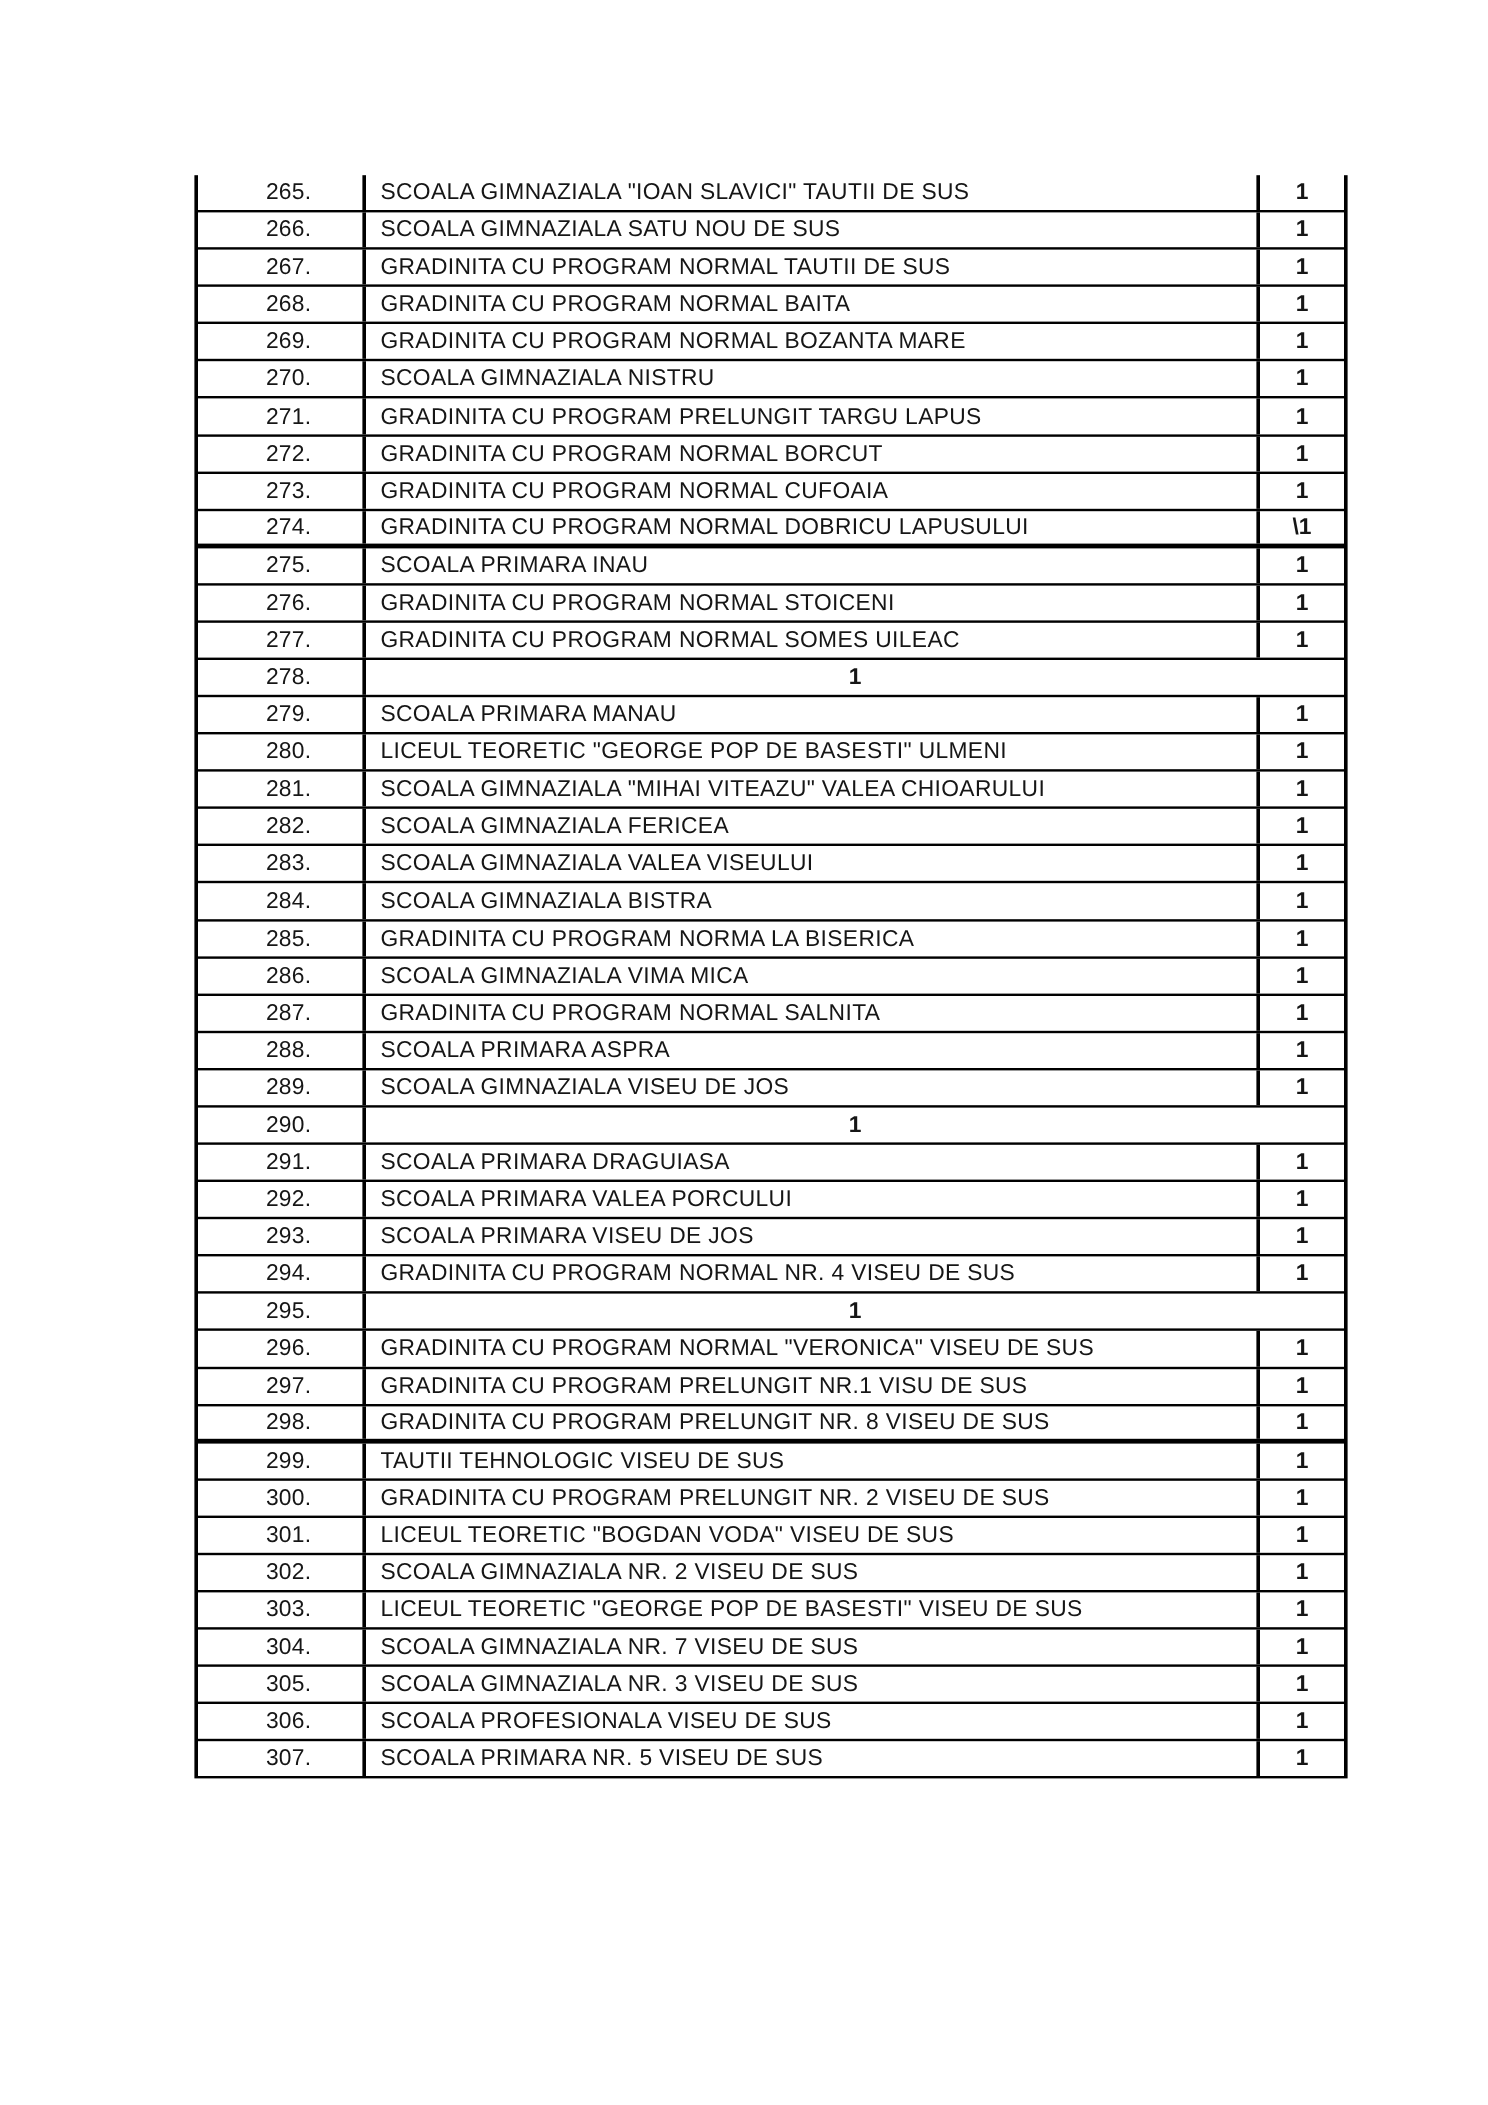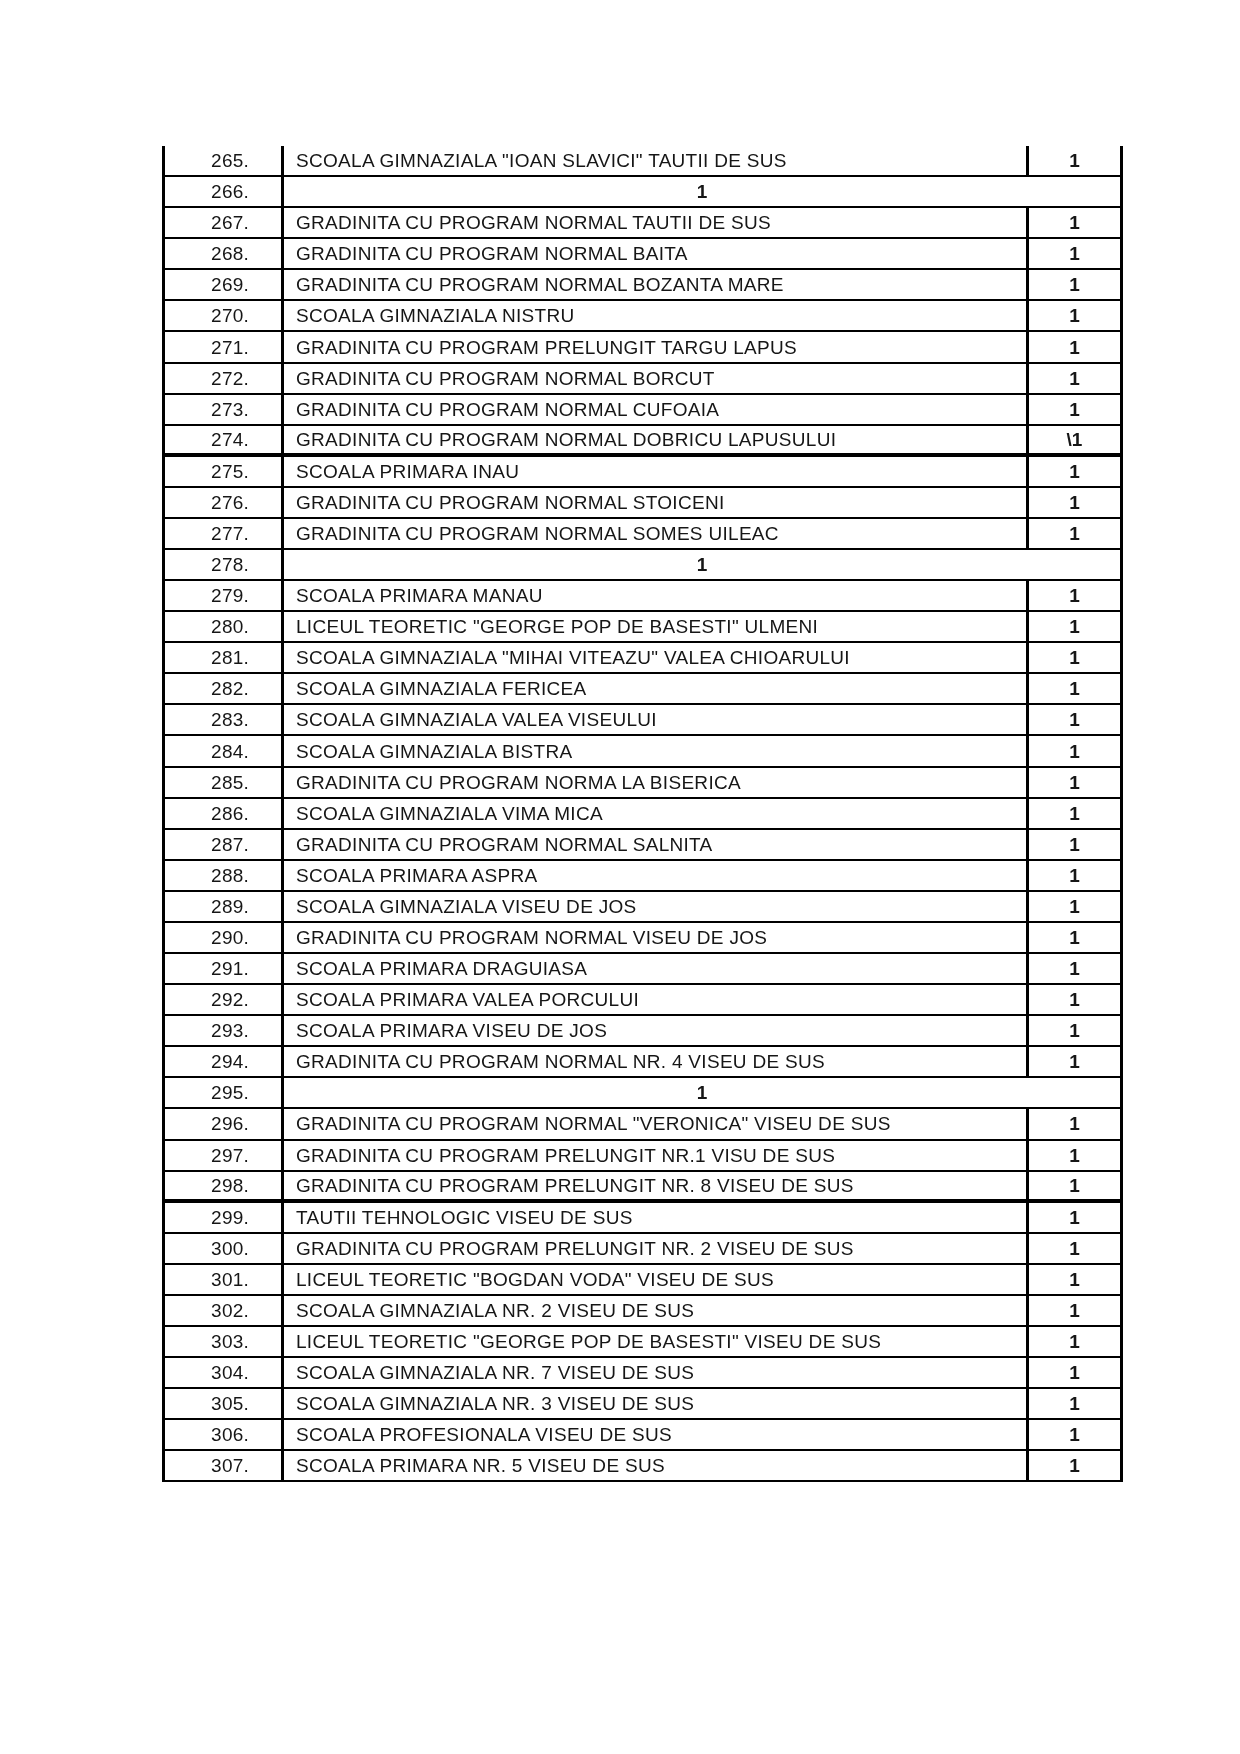--- a/index.html
+++ b/index.html
@@ -39,21 +39,21 @@
     display: flex;
     align-items: center;
     box-sizing: border-box;
     color: #161616;
     font-size: 19px;
     line-height: 1;
     white-space: nowrap;
     overflow: hidden;
   }
   .cell-num {
-    width: 119px;
+    width: 140px;
     justify-content: center;
     border-right: 3px solid #000;
     padding-left: 14px;
     letter-spacing: 0.2px;
   }
   .cell-name {
     width: 745px;
     justify-content: flex-start;
     border-right: 3px solid #000;
     padding-left: 12px;
@@ -72,20 +72,21 @@
   <div class="school-table">
 
   <div class="row">
     <div class="cell cell-num">265.</div>
     <div class="cell cell-name">SCOALA GIMNAZIALA "IOAN SLAVICI" TAUTII DE SUS</div>
     <div class="cell cell-val">1</div>
   </div>
 
   <div class="row">
     <div class="cell cell-num">266.</div>
+    <div class="cell cell-name">SCOALA GIMNAZIALA SATU NOU DE SUS</div>
     <div class="cell cell-val">1</div>
   </div>
 
   <div class="row">
     <div class="cell cell-num">267.</div>
     <div class="cell cell-name">GRADINITA CU PROGRAM NORMAL TAUTII DE SUS</div>
     <div class="cell cell-val">1</div>
   </div>
 
   <div class="row">
@@ -214,21 +215,20 @@
   </div>
 
   <div class="row">
     <div class="cell cell-num">289.</div>
     <div class="cell cell-name">SCOALA GIMNAZIALA VISEU DE JOS</div>
     <div class="cell cell-val">1</div>
   </div>
 
   <div class="row">
     <div class="cell cell-num">290.</div>
-    <div class="cell cell-name">GRADINITA CU PROGRAM NORMAL VISEU DE JOS</div>
     <div class="cell cell-val">1</div>
   </div>
 
   <div class="row">
     <div class="cell cell-num">291.</div>
     <div class="cell cell-name">SCOALA PRIMARA DRAGUIASA</div>
     <div class="cell cell-val">1</div>
   </div>
 
   <div class="row">

